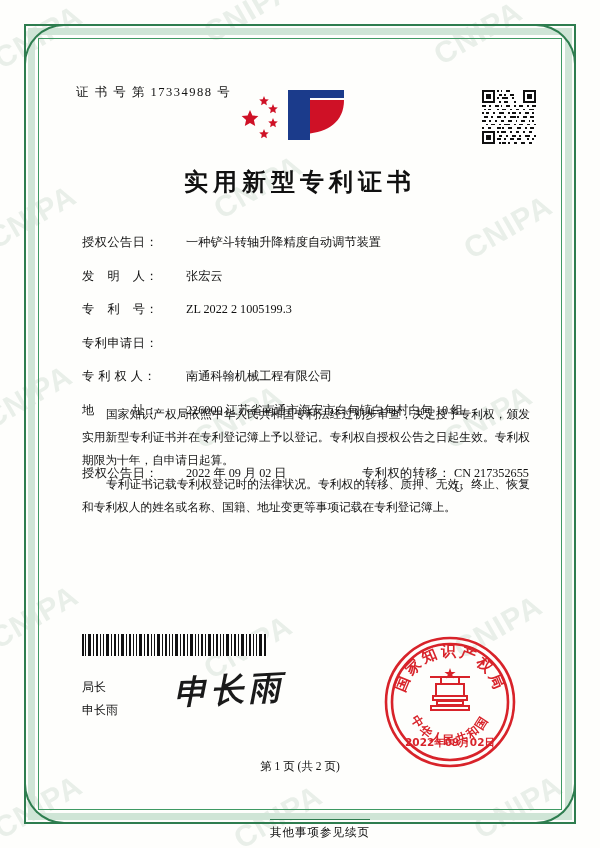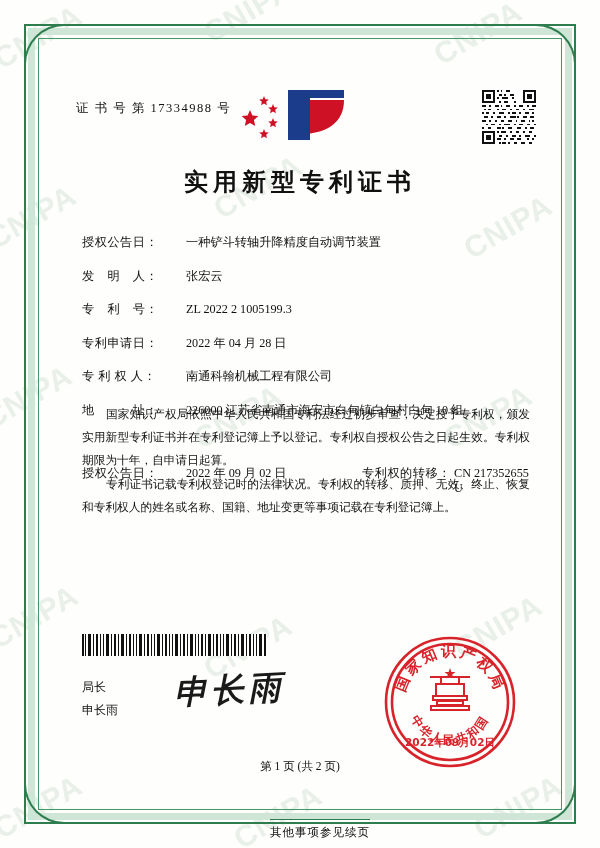--- a/index.html
+++ b/index.html
@@ -60,21 +60,21 @@
     border-bottom-left-radius: 40px; }
   .corner.br { right: 24px; bottom: 24px; border-left: none; border-top: none;
     border-bottom-right-radius: 40px; }
 
   .content {
     position: absolute;
     left: 56px; top: 56px; right: 56px; bottom: 56px;
     z-index: 3;
   }
   .cert-no {
-    position: absolute; left: 20px; top: 44px;
+    position: absolute; left: 20px; top: 28px;
     font-size: 12.5px; color: #111; letter-spacing: 1.5px;
   }
   .qr {
     position: absolute; right: 8px; top: 34px;
     width: 54px; height: 54px;
   }
   .logo {
     position: absolute; left: 50%; top: 28px;
     transform: translateX(-50%);
     width: 120px; height: 62px;
@@ -317,21 +317,20 @@
       <div class="frow">
         <div class="flabel">发　明　人：</div>
         <div class="fvalue">张宏云</div>
       </div>
       <div class="frow">
         <div class="flabel">专　利　号：</div>
         <div class="fvalue">ZL 2022 2 1005199.3</div>
       </div>
       <div class="frow">
         <div class="flabel">专利申请日：</div>
-        <div class="fvalue">2022 年 04 月 28 日</div>
       </div>
       <div class="frow">
         <div class="flabel">专 利 权 人：</div>
         <div class="fvalue">南通科翰机械工程有限公司</div>
       </div>
       <div class="frow">
         <div class="flabel">地　　　址：</div>
         <div class="fvalue">226000 江苏省南通市海安市白甸镇白甸村白甸 10 组</div>
       </div>
       <div class="frow two">

